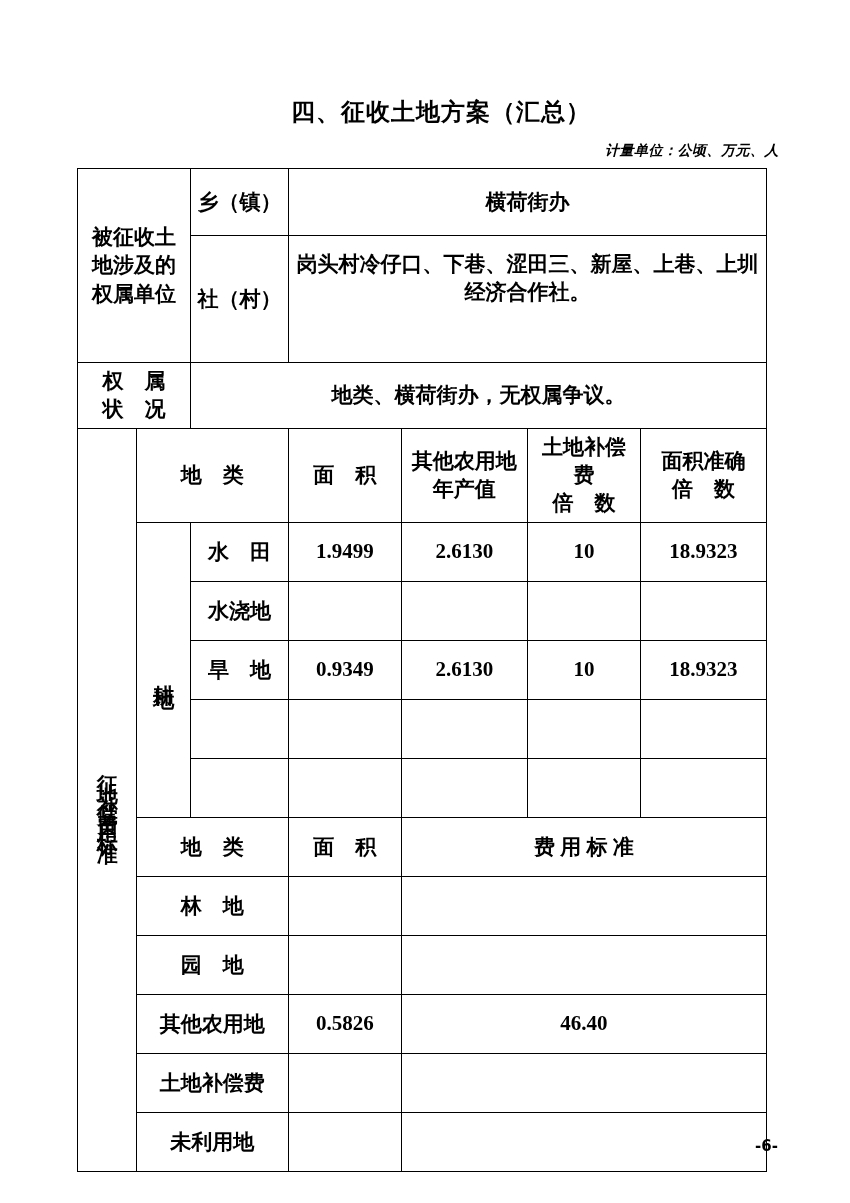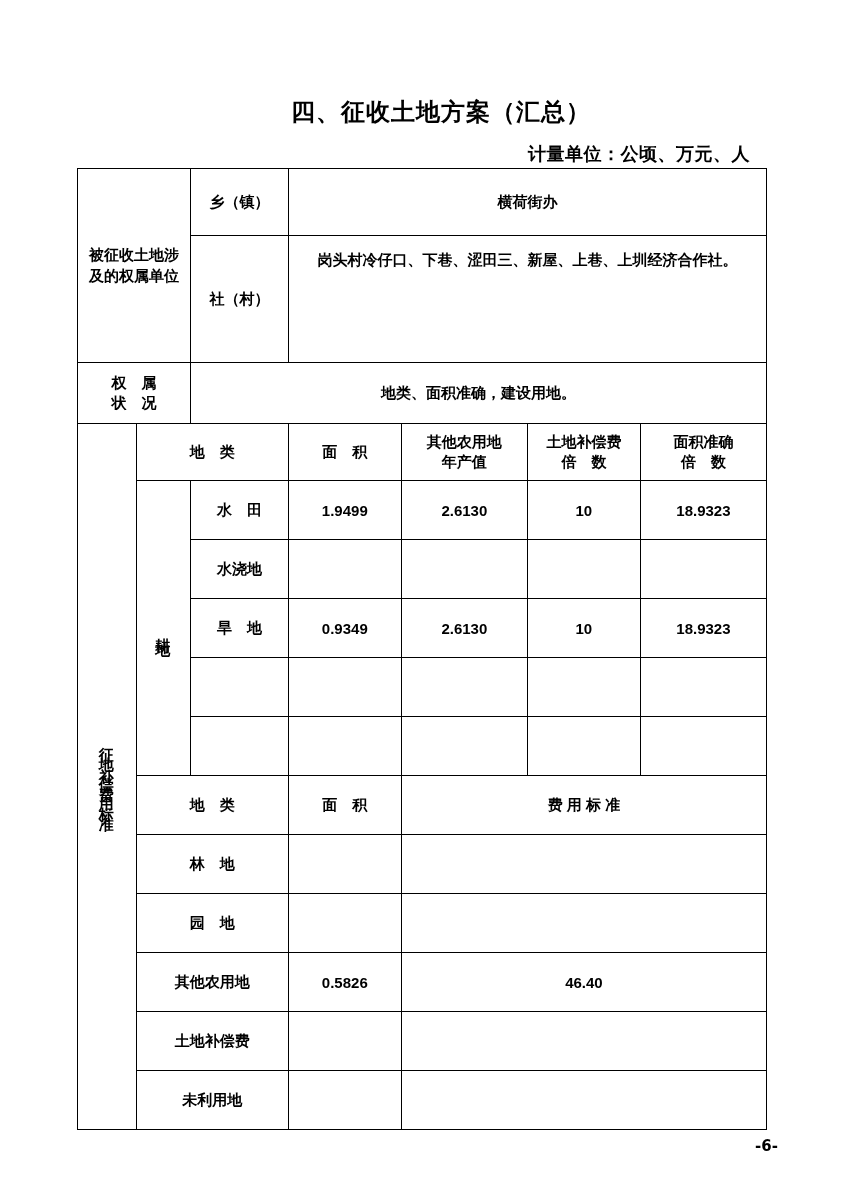--- a/index.html
+++ b/index.html
@@ -27,38 +27,39 @@
     width: 850px;
     text-align: center;
     font-family: "DejaVu Sans", sans-serif;
     font-weight: bold;
     font-size: 24px;
     letter-spacing: 1px;
   }
   .unit-note {
     position: absolute;
     top: 142px;
-    right: 100px;
+    right: 71px;
     font-family: "DejaVu Sans", sans-serif;
     font-weight: bold;
-    font-size: 18px;
+    font-size: 14px;
     letter-spacing: 0.5px;
+    font-style: italic;
   }
   table.main {
     position: absolute;
     top: 168px;
     left: 77px;
     width: 690px;
     border-collapse: collapse;
     table-layout: fixed;
   }
   table.main td {
     border: 1px solid #000000;
-    font-size: 15px;
-    font-family: Liberation Sans, sans-serif;
+    font-size: 21px;
+    font-family: Liberation Serif, serif;
     font-weight: bold;
     padding: 4px 6px;
     vertical-align: middle;
   }
   td.center { text-align: center; }
   td.left { text-align: center; }
   .vert {
     writing-mode: vertical-rl;
     text-orientation: upright;
     letter-spacing: 10px;
@@ -121,21 +122,21 @@
       <tr>
         <td class="center" style="height:118px">社（村）</td>
         <td class="left twoline" colspan="4" style="vertical-align:top; padding-top:14px">岗头村冷仔口、下巷、涩田三、新屋、上巷、上圳经济合作社。</td>
       </tr>
 
       <tr>
         <td class="center twoline" colspan="2" style="height:52px">
           <div>权　属</div>
           <div>状　况</div>
         </td>
-        <td class="center" colspan="5">地类、面积准确，建设用地。</td>
+        <td class="center" colspan="5">地类、横荷街办，无权属争议。</td>
       </tr>
 
       <tr>
         <td class="center" rowspan="12" style="width:54px">
           <span class="vert">征地补偿费用标准</span>
         </td>
         <td class="center" colspan="2" style="height:48px">地　类</td>
         <td class="center">面　积</td>
         <td class="center twoline">
           <div>其他农用地</div>

